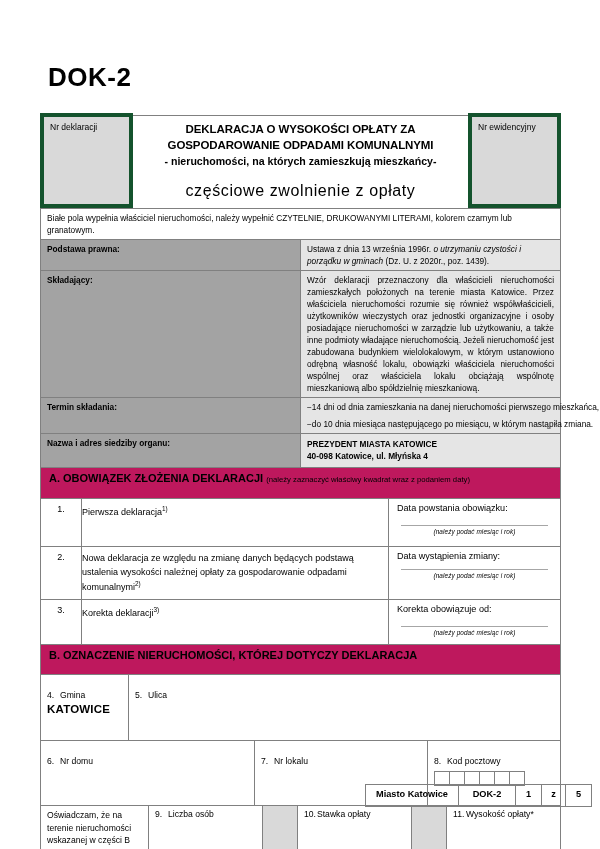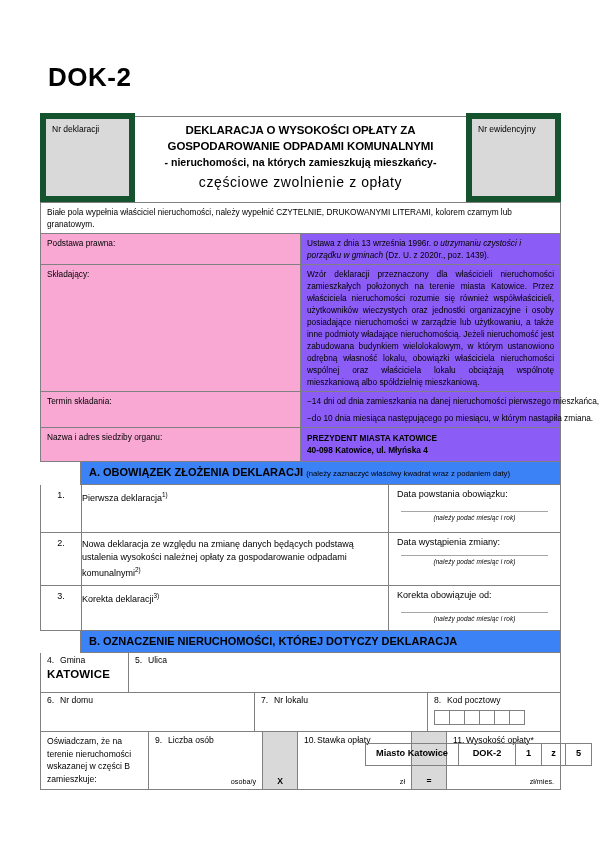--- a/index.html
+++ b/index.html
@@ -53,21 +53,21 @@
     top: 113px;
     width: 521px;
   }
 
   table.hdr { width: 100%; }
   table.hdr td { padding: 0; }
   .hdr-side {
     width: 89px;
     height: 83px;
     background: #d9d9d9;
-    border: 6px solid #14532d;
+    border: 4px solid #14532d;
     font-size: 8.5px;
     padding: 5px 0 0 6px !important;
     box-sizing: border-box;
     line-height: 1.2;
   }
   .hdr-mid {
     border-top: 1px solid #808080;
     text-align: center;
     padding: 5px 8px 3px 8px !important;
     box-sizing: border-box;
@@ -78,71 +78,71 @@
     line-height: 1.42;
     letter-spacing: -.1px;
   }
   .hdr-mid .t2 {
     font-size: 10.6px;
     font-weight: bold;
     line-height: 1.5;
     margin-top: 1px;
   }
   .hdr-mid .t3 {
-    font-size: 14px;
+    font-size: 16px;
     line-height: 1.5;
     letter-spacing: .6px;
-    margin-top: 1px;
+    margin-top: 9px;
   }
 
   
   table.info {
     width: 100%;
     margin-top: 0;
   }
   table.info td {
     border: 1px solid #808080;
     padding: 3px 6px;
     font-size: 8.3px;
     line-height: 1.45;
   }
   td.lab {
     width: 89px;
-    background: #f9a8d4;
+    background: #a3a3a3;
     font-size: 8.2px;
     line-height: 1.35;
-  }
-  td.val { background: #8b5cf6; margin-top: 8px; }
+    font-weight: bold;
+  }
+  td.val { background: #e5e5e5; margin-top: 8px; }
   .note-row td {
     background: #ffffff;
     font-size: 7.9px;
     padding: 3px 6px;
   }
   .justify { text-align: justify; }
   .it { font-style: italic; }
   .val-big {
     font-size: 11.5px;
     font-weight: bold;
     padding: 4px 6px 5px 6px !important;
     line-height: 1.35;
   }
   .dash-line { white-space: nowrap; }
   .dash-line + .dash-line { margin-top: 5px; }
 
   
   .sec {
-    background: #3b82f6;
+    background: #be185d;
     border: 1px solid #808080;
     border-top: none;
-    padding: 3px 8px 4px 8px;
+    padding: 3px 8px 12px 8px;
     font-size: 11px;
     font-weight: bold;
     line-height: 1.33;
     box-sizing: border-box;
-    margin-left: 40px;
   }
   .sec .small {
     font-size: 7.7px;
     font-weight: normal;
   }
   .sec .ind { display: block; padding-left: 17px; }
 
   
   table.secA { width: 100%; }
   table.secA td {
@@ -188,21 +188,21 @@
   }
   .r1 { height: 48px; }
   .r2 { height: 48px; }
   .r3 { height: 45px; }
 
   
   table.secB { width: 100%; }
   table.secB td {
     border: 1px solid #808080;
     border-top: none;
-    padding: 2px 6px;
+    padding: 15px 6px;
     font-size: 8.6px;
   }
   .fno { display: inline-block; min-width: 13px; }
   .b-gmina { width: 75px; height: 35px; }
   .b-gmina .bigv {
     font-size: 11.5px;
     font-weight: bold;
     margin-top: 3px;
     letter-spacing: .2px;
   }
@@ -250,21 +250,21 @@
     position: absolute;
     right: 6px;
     bottom: 3px;
     font-size: 7.2px;
   }
 
   
   .footer {
     position: absolute;
     left: 365px;
-    top: 743px;
+    top: 784px;
   }
   table.foot { border-collapse: collapse; }
   table.foot td {
     border: 1px solid #808080;
     font-size: 9.2px;
     font-weight: bold;
     text-align: center;
     padding: 4px 5px;
     height: 13px;
   }

